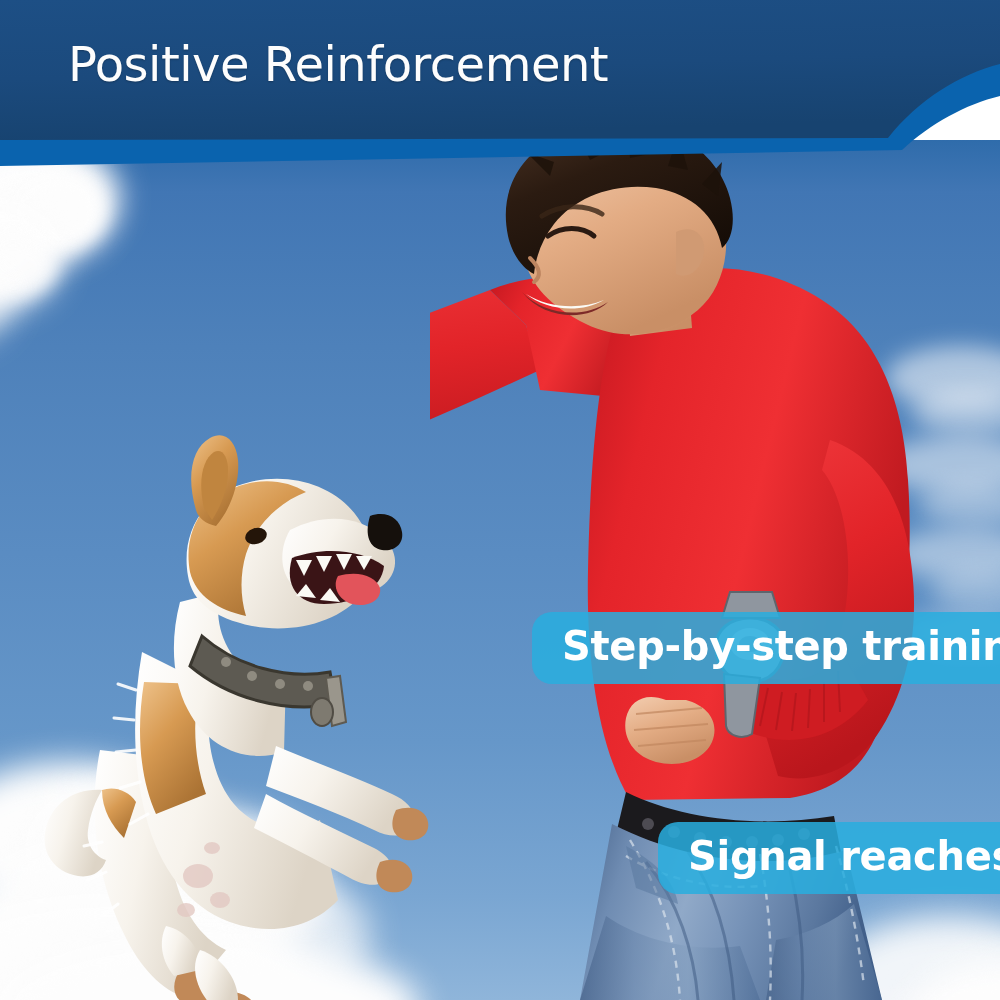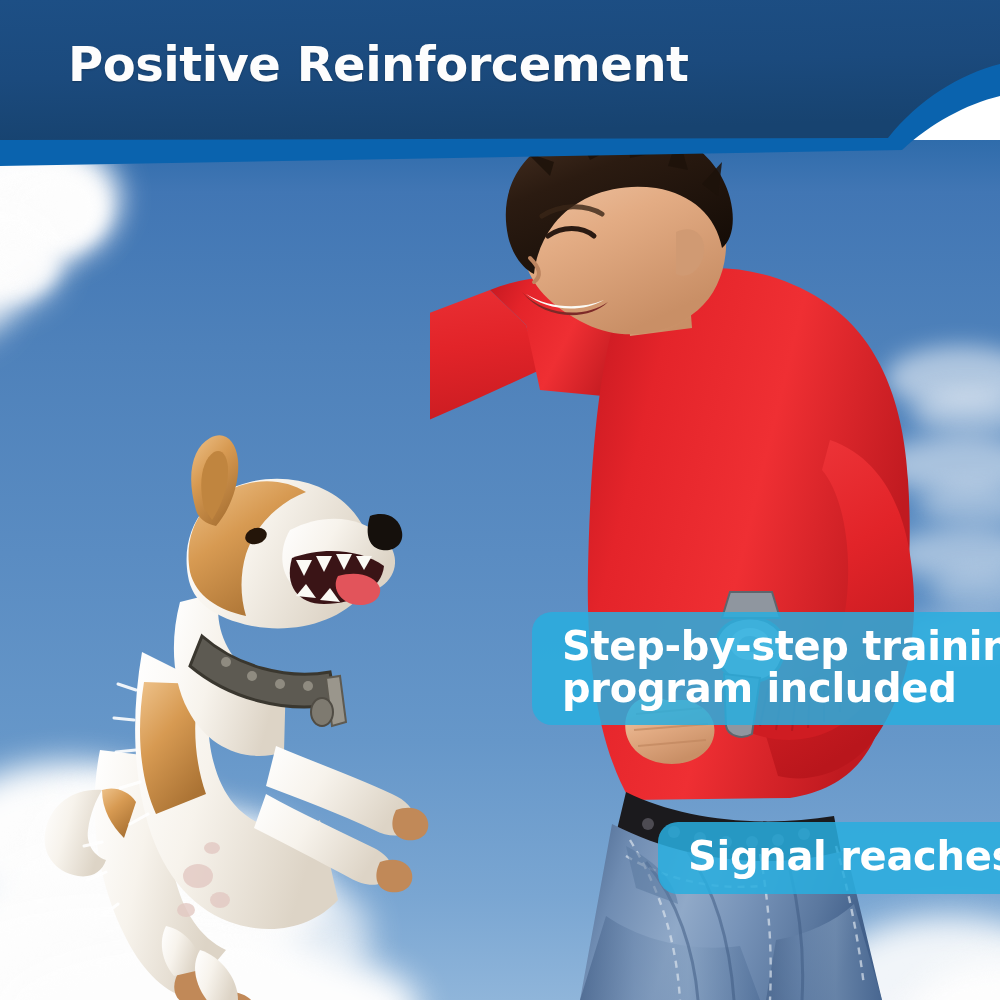--- a/index.html
+++ b/index.html
@@ -73,21 +73,21 @@
   
   .woman { position:absolute; left:430px; top:0px; width:570px; height:860px; }
 
   
   .hdr-wrap { position:absolute; left:0; top:0; width:1000px; height:172px; overflow:hidden; }
   .hdr-svg  { position:absolute; left:0; top:0; }
   .hdr-title {
     position:absolute;
     left:68px; top:40px;
     font-size:48px;
-    font-weight:700;
+    font-weight:400;
     letter-spacing:-0.5px;
     color:#fdfdfd;
     font-family:"DejaVu Sans", sans-serif;
     line-height:1;
     white-space:nowrap;
     text-shadow:0 1px 2px rgba(0,0,0,.25);
   }
 
   
   .callout {
@@ -476,20 +476,19 @@
 
       <path d="M0,0 L1000,0 L1000,96 C966,104 930,124 902,150 L0,166 Z" fill="#0a63ae"></path>
 
       <path d="M0,0 L1000,0 L1000,64 C960,74 918,100 888,138 L0,140 Z" fill="url(#gNavy)"></path>
     </svg>
     <div class="hdr-title">Positive Reinforcement</div>
   </div>
 
   <div id="callout-training" class="callout">
     <span class="ln">Step-by-step training</span>
-    <span class="ln">program included</span>
   </div>
 
   <div id="callout-signal" class="callout">
     <span class="ln">Signal reaches</span>
   </div>
 
 </div>
 
 </body></html>

